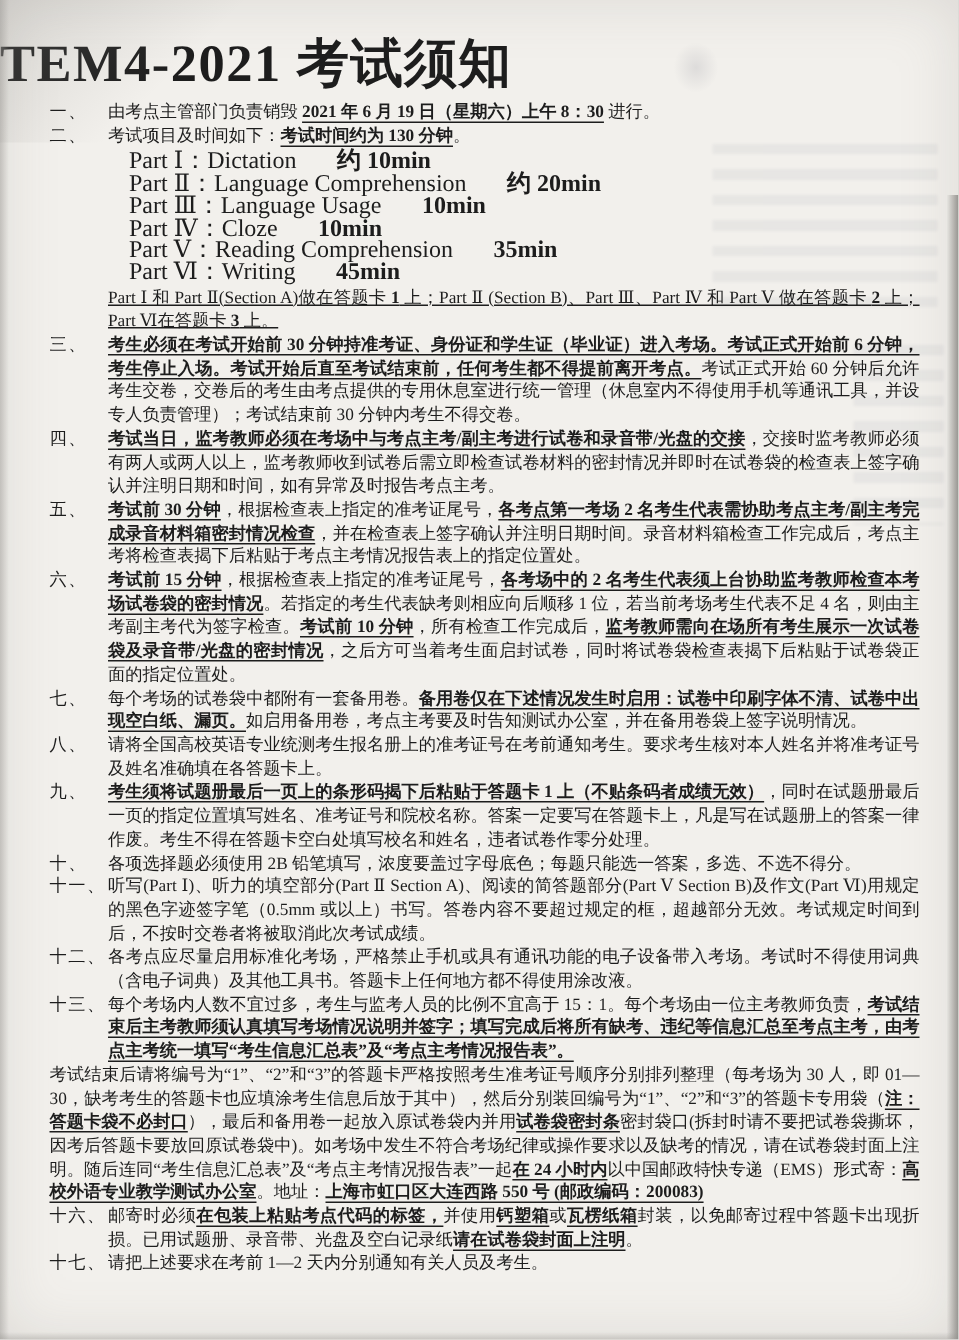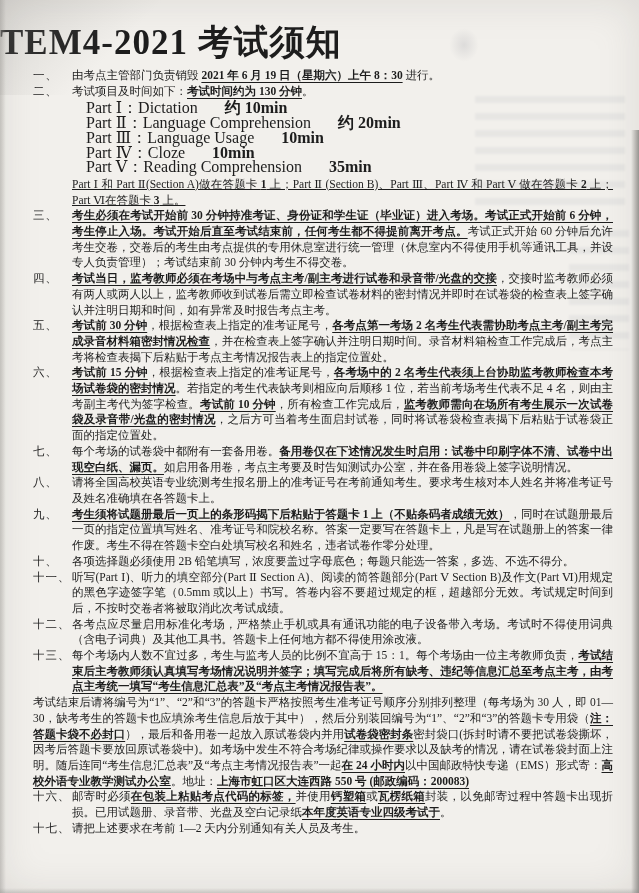--- a/index.html
+++ b/index.html
@@ -73,20 +73,24 @@
               <span class="ptime">10min</span>
             </div>
             <div class="prow">
               <span class="plabel">Part Ⅳ：Cloze</span>
               <span class="ptime">10min</span>
             </div>
             <div class="prow">
               <span class="plabel">Part Ⅴ：Reading Comprehension</span>
               <span class="ptime">35min</span>
             </div>
+            <div class="prow">
+              <span class="plabel">Part Ⅵ：Writing</span>
+              <span class="ptime">45min</span>
+            </div>
           </div><div class="note"><span>Part Ⅰ 和 Part Ⅱ(Section A)做在答题卡 </span><span class="b ">1</span><span> 上；Part Ⅱ (Section B)、Part Ⅲ、Part Ⅳ 和 Part Ⅴ 做在答题卡 </span><span class="b ">2</span><span> 上；Part Ⅵ在答题卡 </span><span class="b ">3</span><span> 上。</span></div></div>
       </div>
       <div class="item">
         <span class="num">三、</span>
         <div class="body"><span class="b u ">考生必须在考试开始前 30 分钟持准考证、身份证和学生证（毕业证）进入考场。考试正式开始前 6 分钟，考生停止入场。考试开始后直至考试结束前，任何考生都不得提前离开考点。</span><span>考试正式开始 60 分钟后允许考生交卷，交卷后的考生由考点提供的专用休息室进行统一管理（休息室内不得使用手机等通讯工具，并设专人负责管理）；考试结束前 30 分钟内考生不得交卷。</span></div>
       </div>
       <div class="item">
         <span class="num">四、</span>
         <div class="body"><span class="b u ">考试当日，监考教师必须在考场中与考点主考/副主考进行试卷和录音带/光盘的交接</span><span>，交接时监考教师必须有两人或两人以上，监考教师收到试卷后需立即检查试卷材料的密封情况并即时在试卷袋的检查表上签字确认并注明日期和时间，如有异常及时报告考点主考。</span></div>
       </div>
@@ -124,21 +128,21 @@
       </div>
       <div class="item">
         <span class="num">十三、</span>
         <div class="body"><span>每个考场内人数不宜过多，考生与监考人员的比例不宜高于 15：1。每个考场由一位主考教师负责，</span><span class="b u ">考试结束后主考教师须认真填写考场情况说明并签字；填写完成后将所有缺考、违纪等信息汇总至考点主考，由考点主考统一填写“考生信息汇总表”及“考点主考情况报告表”。</span></div>
       </div>
       <div class="item">
         <div class="body"><span>考试结束后请将编号为“1”、“2”和“3”的答题卡严格按照考生准考证号顺序分别排列整理（每考场为 30 人，即 01—30，缺考考生的答题卡也应填涂考生信息后放于其中），然后分别装回编号为“1”、“2”和“3”的答题卡专用袋（</span><span class="b u ">注：答题卡袋不必封口</span><span>），最后和备用卷一起放入原试卷袋内并用</span><span class="b u ">试卷袋密封条</span><span>密封袋口(拆封时请不要把试卷袋撕坏，因考后答题卡要放回原试卷袋中)。如考场中发生不符合考场纪律或操作要求以及缺考的情况，请在试卷袋封面上注明。随后连同“考生信息汇总表”及“考点主考情况报告表”一起</span><span class="b u ">在 24 小时内</span><span>以中国邮政特快专递（EMS）形式寄：</span><span class="b u ">高校外语专业教学测试办公室</span><span>。地址：</span><span class="b u ">上海市虹口区大连西路 550 号 (邮政编码：200083)</span></div>
       </div>
       <div class="item">
         <span class="num">十六、</span>
-        <div class="body"><span>邮寄时必须</span><span class="b u ">在包装上粘贴考点代码的标签，</span><span>并使用</span><span class="b u ">钙塑箱</span><span>或</span><span class="b u ">瓦楞纸箱</span><span>封装，以免邮寄过程中答题卡出现折损。已用试题册、录音带、光盘及空白记录纸</span><span class="b u ">本年度英语专业四级考试于</span><span>。</span></div>
+        <div class="body"><span>邮寄时必须</span><span class="b u ">在包装上粘贴考点代码的标签，</span><span>并使用</span><span class="b u ">钙塑箱</span><span>或</span><span class="b u ">瓦楞纸箱</span><span>封装，以免邮寄过程中答题卡出现折损。已用试题册、录音带、光盘及空白记录纸</span><span class="b u ">请在试卷袋封面上注明</span><span>。</span></div>
       </div>
       <div class="item">
         <span class="num">十七、</span>
         <div class="body"><span>请把上述要求在考前 1—2 天内分别通知有关人员及考生。</span></div>
       </div>
     </div>
 
   <div class="edge-right"></div>
   <div class="edge-left"></div>
   <div class="edge-bottom"></div>

